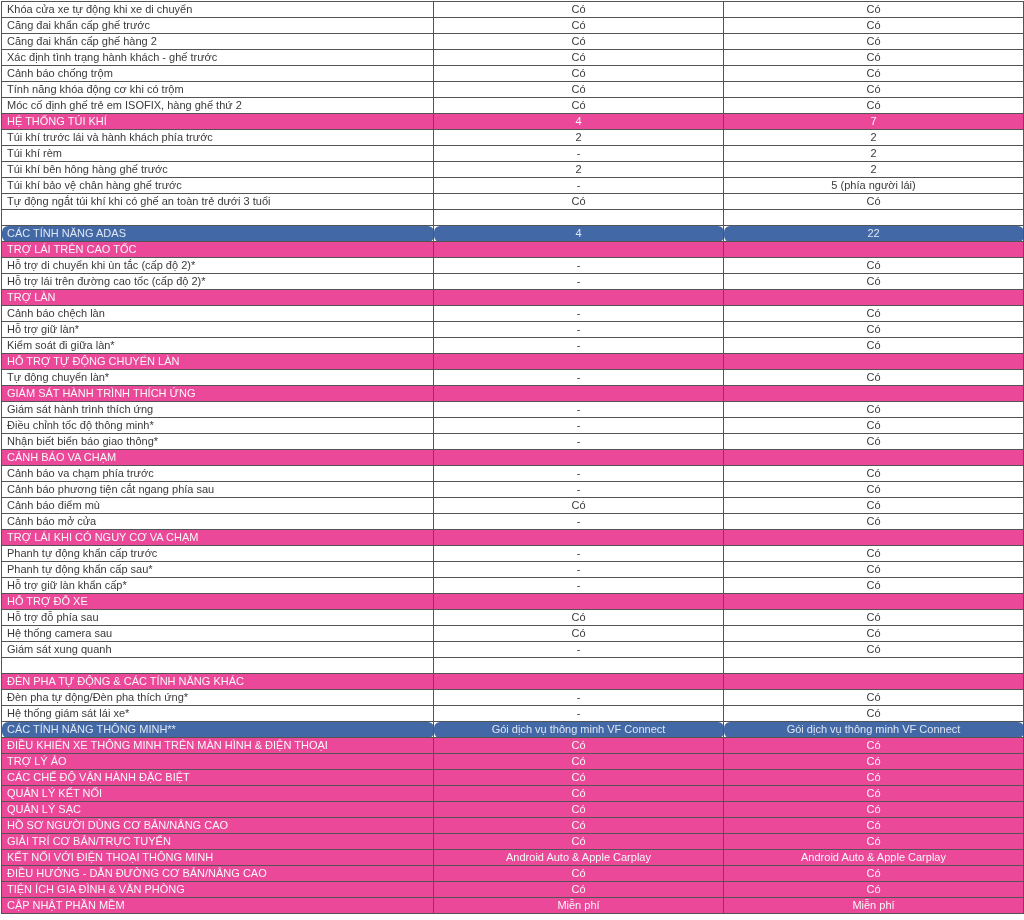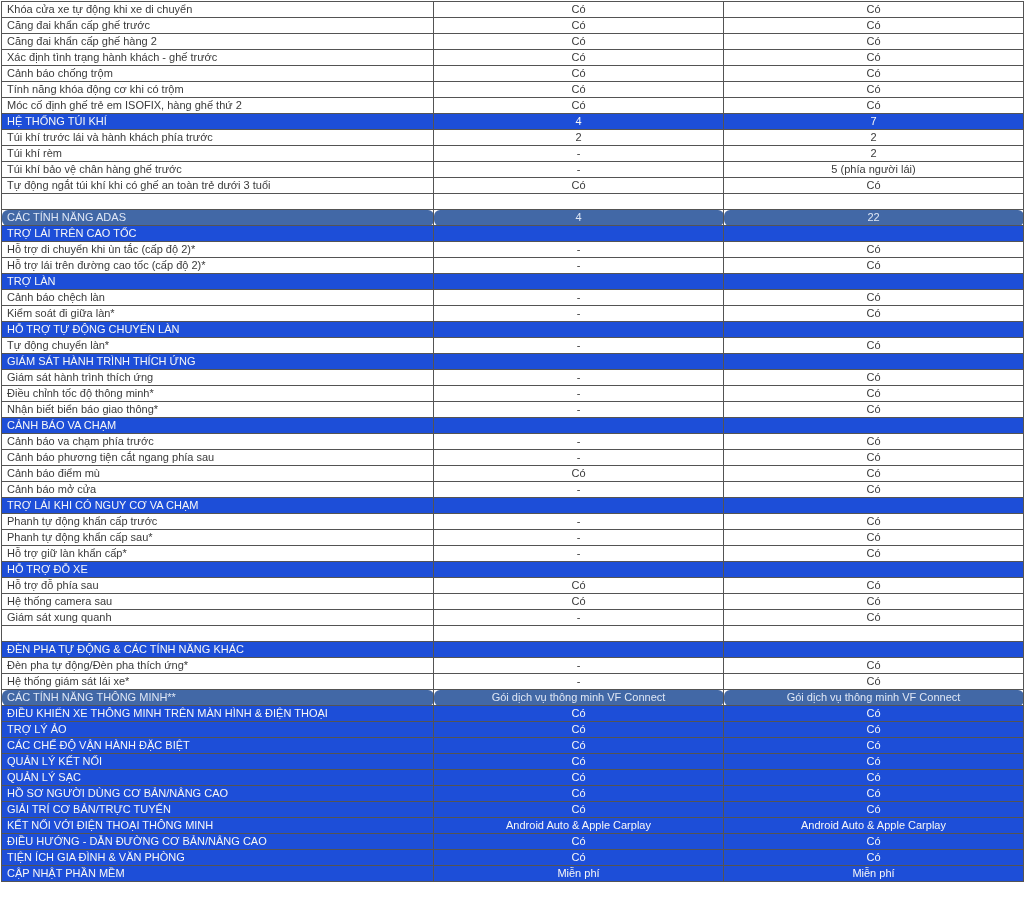--- a/index.html
+++ b/index.html
@@ -6,21 +6,21 @@
   body{font-family:"Liberation Sans","DejaVu Sans",sans-serif;width:1024px;}
   .table-wrap{padding:1px 15px 0 1px;}
   table.spec{border-collapse:collapse;table-layout:fixed;width:1022px;}
   col.c-label{width:432px;}
   col.c-v1{width:290px;}
   col.c-v2{width:300px;}
   td{border:1px solid #545454;height:15px;font-size:11px;line-height:15px;
      padding:0;overflow:hidden;white-space:nowrap;color:#3a3a3a;background:#ffffff;}
   td.label{text-align:left;padding-left:5px;}
   td.val{text-align:center;}
-  tr.gray td{background:#1d4ed8;color:#f7f7f7;}
+  tr.gray td{background:#ec4899;color:#f7f7f7;}
   tr.blue td{background:#4268a6;color:#dfe7f5;border-radius:6px;}
   tr.empty td{background:#ffffff;}
 </style>
 </head>
 <body>
 
 <div class="table-wrap">
   <table class="spec">
     <colgroup>
       <col class="c-label">
@@ -72,20 +72,25 @@
           <td class="label">Túi khí trước lái và hành khách phía trước</td>
           <td class="val">2</td>
           <td class="val">2</td>
         </tr>
         <tr class="white">
           <td class="label">Túi khí rèm</td>
           <td class="val">-</td>
           <td class="val">2</td>
         </tr>
         <tr class="white">
+          <td class="label">Túi khí bên hông hàng ghế trước</td>
+          <td class="val">2</td>
+          <td class="val">2</td>
+        </tr>
+        <tr class="white">
           <td class="label">Túi khí bảo vệ chân hàng ghế trước</td>
           <td class="val">-</td>
           <td class="val">5 (phía người lái)</td>
         </tr>
         <tr class="white">
           <td class="label">Tự động ngắt túi khí khi có ghế an toàn trẻ dưới 3 tuổi</td>
           <td class="val">Có</td>
           <td class="val">Có</td>
         </tr>
         <tr class="empty">
@@ -113,20 +118,25 @@
           <td class="val">-</td>
           <td class="val">Có</td>
         </tr>
         <tr class="gray">
           <td class="label">TRỢ LÀN</td>
           <td class="val"></td>
           <td class="val"></td>
         </tr>
         <tr class="white">
           <td class="label">Cảnh báo chệch làn</td>
+          <td class="val">-</td>
+          <td class="val">Có</td>
+        </tr>
+        <tr class="white">
+          <td class="label">Hỗ trợ giữ làn*</td>
           <td class="val">-</td>
           <td class="val">Có</td>
         </tr>
         <tr class="white">
           <td class="label">Kiểm soát đi giữa làn*</td>
           <td class="val">-</td>
           <td class="val">Có</td>
         </tr>
         <tr class="gray">
           <td class="label">HỖ TRỢ TỰ ĐỘNG CHUYỂN LÀN</td>

